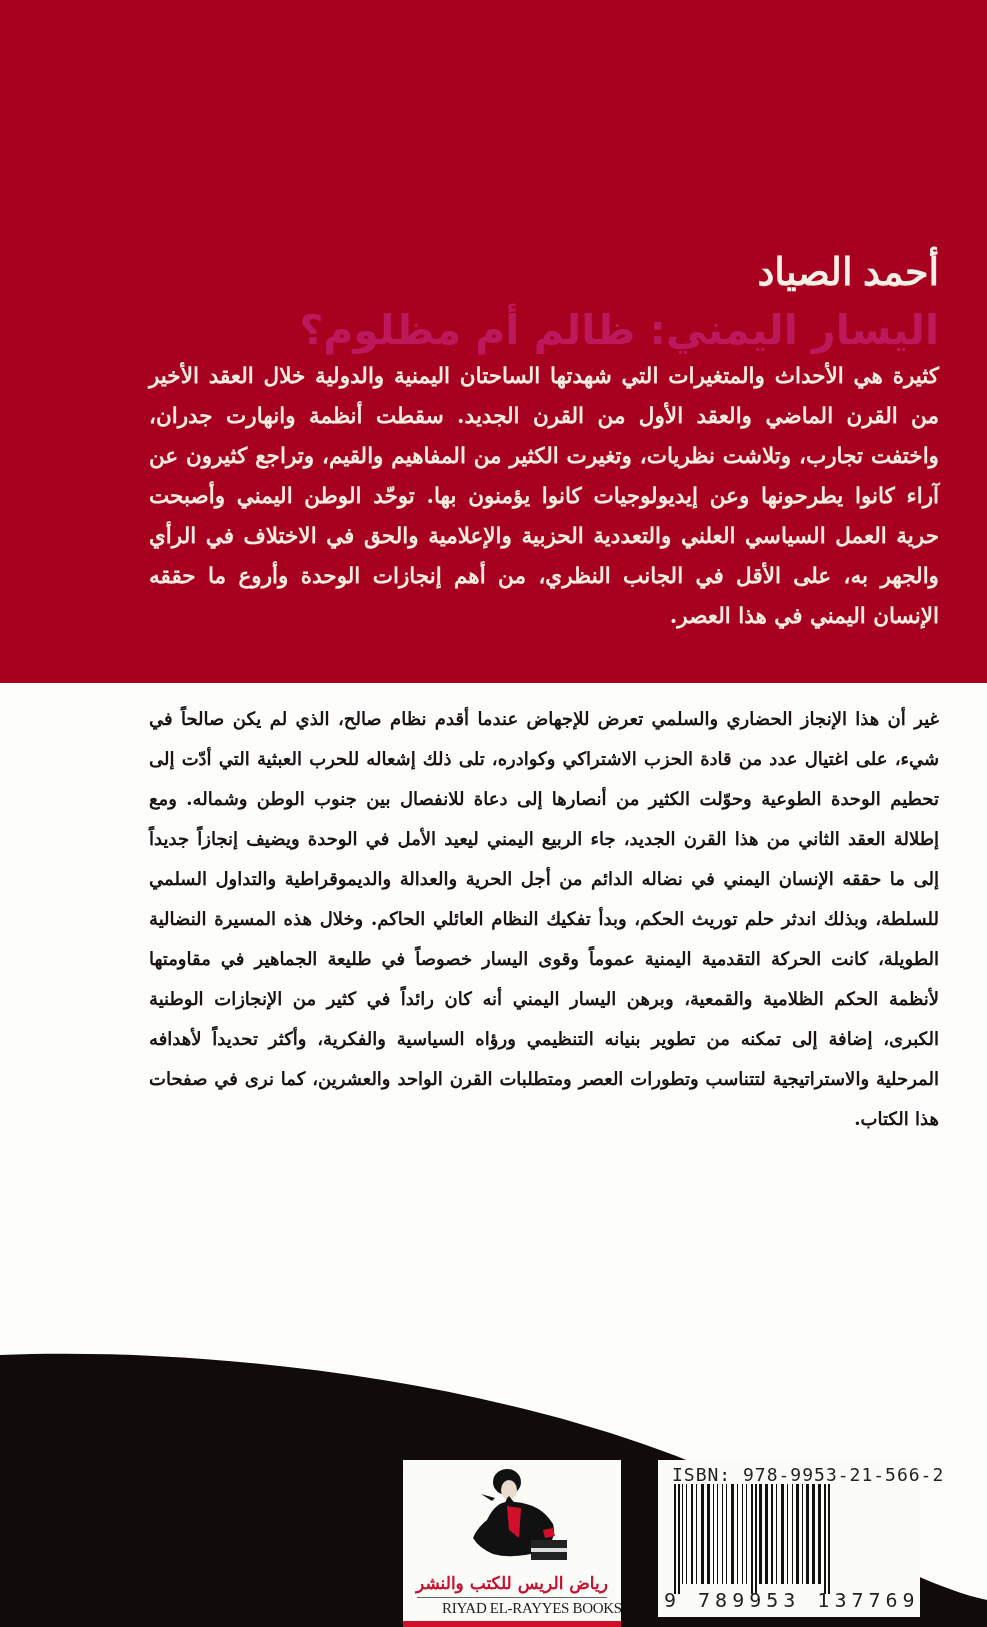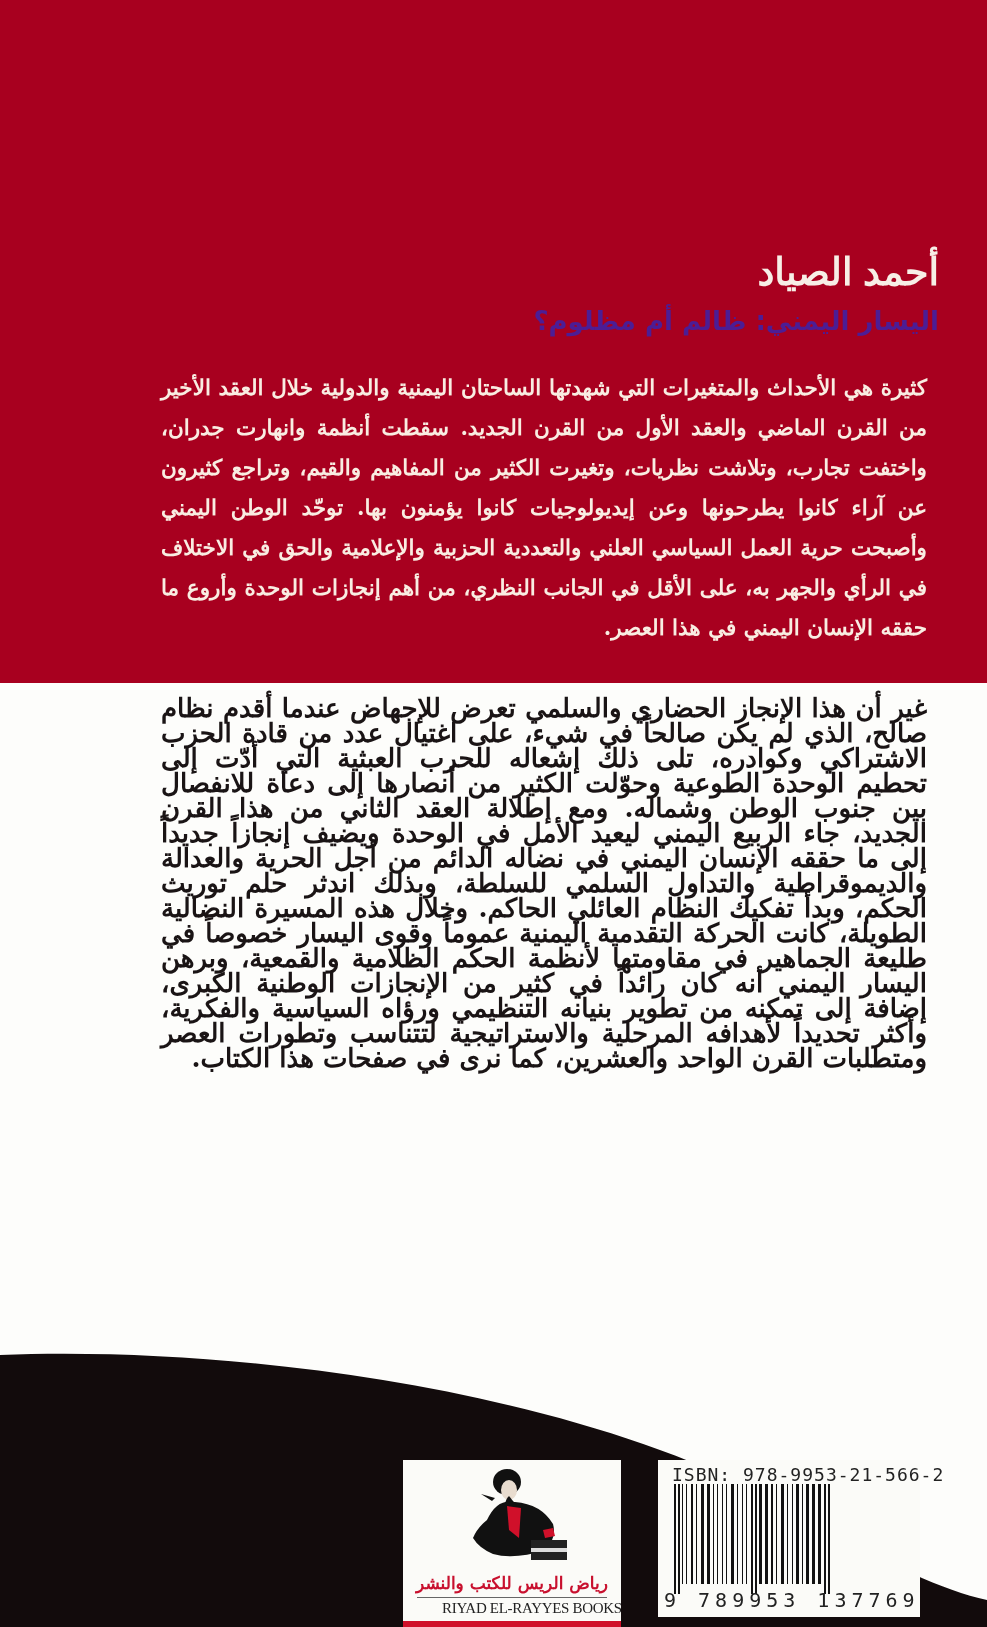--- a/index.html
+++ b/index.html
@@ -12,31 +12,31 @@
     position: absolute; left: 0; top: 0; width: 987px; height: 683px;
     background: #a8001f;
   }
   .author {
     position: absolute; right: 48px; top: 250px;
     color: #f7eee6; font-size: 38px; font-weight: bold; direction: rtl;
     font-family: Liberation Sans, sans-serif;
   }
   .title {
     position: absolute; right: 48px; top: 306px;
-    color: #4c1d95; font-size: 26px; font-weight: bold; direction: rtl;
+    color: #be185d; font-size: 41px; font-weight: bold; direction: rtl;
     font-family: "DejaVu Sans", sans-serif;
   }
   .para {
     position: absolute; right: 48px; width: 790px; direction: rtl;
     text-align: justify; text-align-last: right;
     font-family: "DejaVu Serif", serif; font-weight: bold;
   }
-  .para p { margin: 12px; }
+  .para p { margin: 0; }
   .para-red { top: 356px; color: #f9ede2; font-size: 21.5px; line-height: 40px; }
-  .para-white { top: 684px; color: #1a1415; font-size: 26px; line-height: 25px; }
+  .para-white { top: 699px; color: #1a1415; font-size: 18px; line-height: 40px; }
   .black-band {
     position: absolute; left: 0; top: 1300px; width: 987px; height: 327px;
   }
   .publisher-box {
     position: absolute; left: 403px; top: 1460px; width: 218px; height: 167px;
     background: #fbfbf8; overflow: hidden;
   }
   .publisher-box .strip {
     position: absolute; left: 0; bottom: 0; width: 100%; height: 6px; background: #d0102a;
   }

